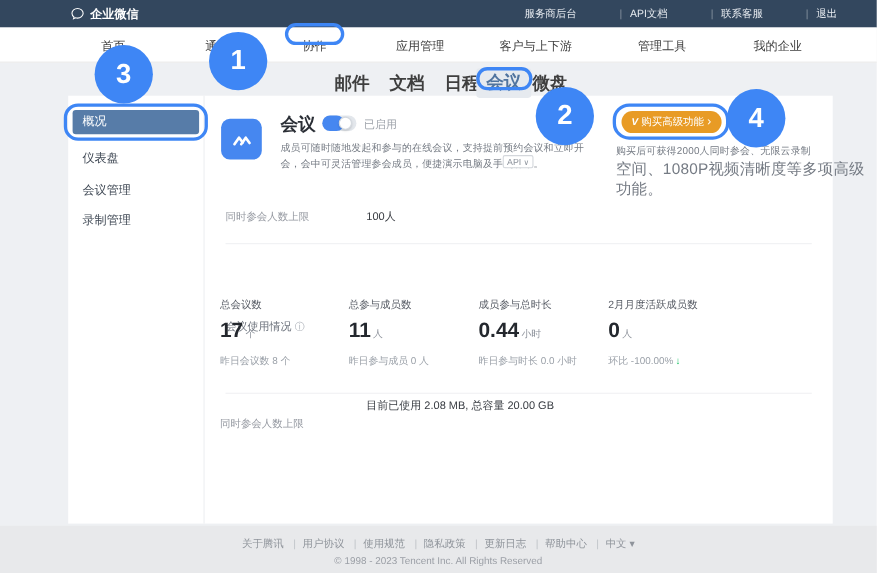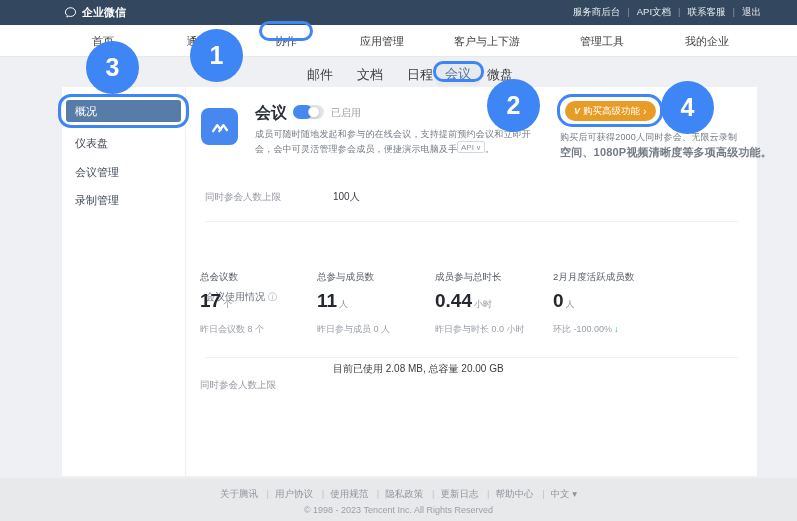--- a/index.html
+++ b/index.html
@@ -6,27 +6,27 @@
   body{
     width:797px;height:521px;position:relative;overflow:hidden;
     background:#eef0f3;
     font-family:"Liberation Sans","DejaVu Sans",sans-serif;
     -webkit-font-smoothing:antialiased;
   }
   
   .topbar{position:absolute;left:0;top:0;width:797px;height:25px;background:#33475e;}
   .brand{position:absolute;left:64px;top:0;height:25px;display:flex;align-items:center;gap:5px;color:#fff;font-size:11px;font-weight:bold;cursor:pointer;}
   .topbar-links{position:absolute;right:36px;top:0;height:25px;display:flex;align-items:center;font-size:9.5px;color:#e8ecf1;}
-  .tlink{cursor:pointer;white-space:nowrap;}
+  .tlink{cursor:pointer;white-space:nowrap;margin-left:32px;}
   .tlink + .tlink::before{content:"|";margin:0 7px;color:rgba(255,255,255,.38);}
   
   .nav{position:absolute;left:0;top:25px;width:797px;height:31px;background:#ffffff;border-bottom:1px solid #e8e8e8;}
   .nav-item{position:absolute;top:9px;transform:translateX(-50%);font-size:11px;color:#3d3d3d;cursor:pointer;white-space:nowrap;}
   
-  .subnav-tab{position:absolute;top:66px;transform:translateX(-50%);font-size:13px;color:#3f3f3f;cursor:pointer;white-space:nowrap;z-index:2;}
+  .subnav-tab{position:absolute;top:66px;transform:translateX(-50%);font-size:16px;color:#3f3f3f;cursor:pointer;white-space:nowrap;z-index:2;font-weight:bold;}
   .subnav-tab.active{top:62px;background:#e6eaef;color:#50749f;padding:3px 9px;border-radius:3px;}
   
   .card{position:absolute;left:62px;top:87px;width:695px;height:389px;background:#ffffff;}
   .side-divider{position:absolute;left:185px;top:87px;width:1px;height:389px;background:#edeff2;}
   .side-item{position:absolute;left:75px;font-size:11px;color:#414a56;cursor:pointer;white-space:nowrap;z-index:2;}
   .side-item.active{left:66px;top:100px;width:106px;height:22px;line-height:22px;padding-left:9px;background:#577ca8;color:#ffffff;border-radius:3px;}
   
   .app-icon{position:absolute;left:201px;top:108px;width:37px;height:37px;background:#4687f0;border-radius:8px;display:flex;align-items:center;justify-content:center;}
   .m-title{position:absolute;left:255px;top:103px;font-size:16px;font-weight:600;color:#2b2f36;}
   .toggle{position:absolute;left:293px;top:105px;width:31px;height:14px;border-radius:7px;background:#e3e7ec;cursor:pointer;}
@@ -35,21 +35,21 @@
   .m-status{position:absolute;left:331px;top:106px;font-size:10px;color:#9ca1a9;}
   .m-desc1{position:absolute;left:255px;top:128px;font-size:9px;color:#757b84;letter-spacing:.2px;}
   .m-desc2{position:absolute;left:255px;top:143px;font-size:9px;color:#757b84;letter-spacing:.2px;}
   .api-chip{position:absolute;left:457px;top:141px;height:12px;line-height:11px;padding:0 3px;font-size:8px;color:#8d939c;border:1px solid #d4d7dc;border-radius:2px;background:#fff;cursor:pointer;box-sizing:border-box;white-space:nowrap;}
   .api-caret{font-size:7px;margin-left:2px;}
   
   .buy-btn{position:absolute;left:565px;top:101px;height:20px;padding:0 9px;border-radius:10px;background:#e89b25;color:#fff;font-size:9.5px;display:flex;align-items:center;gap:3px;cursor:pointer;white-space:nowrap;}
   .vip{font-weight:bold;font-size:9px;font-style:italic;}
   .chev{font-size:11px;line-height:1;}
   .buy-desc1{position:absolute;left:560px;top:131px;font-size:9px;color:#757b84;letter-spacing:.2px;}
-  .buy-desc2{position:absolute;left:560px;top:145px;font-size:11px;color:#757b84;letter-spacing:.2px;font-weight:bold;}
+  .buy-desc2{position:absolute;left:560px;top:145px;font-size:14px;color:#757b84;letter-spacing:.2px;}
   
   .row-label{position:absolute;font-size:9.5px;color:#9599a1;white-space:nowrap;}
   .row-value{position:absolute;font-size:10px;color:#383c42;white-space:nowrap;}
   .hr{position:absolute;left:205px;width:533px;height:1px;background:#f0f1f3;}
   .section-title{position:absolute;left:205px;top:245px;font-size:10px;color:#6c727c;white-space:nowrap;margin-top:45px;}
   .info-icon{font-size:9px;color:#a6abb3;margin-left:3px;cursor:pointer;}
   
   .stat{position:absolute;top:271px;width:115px;}
   .stat .s-label{font-size:9.5px;color:#555a63;white-space:nowrap;}
   .stat .s-value{margin-top:6px;font-size:19px;font-weight:bold;color:#24282e;line-height:22px;white-space:nowrap;}

